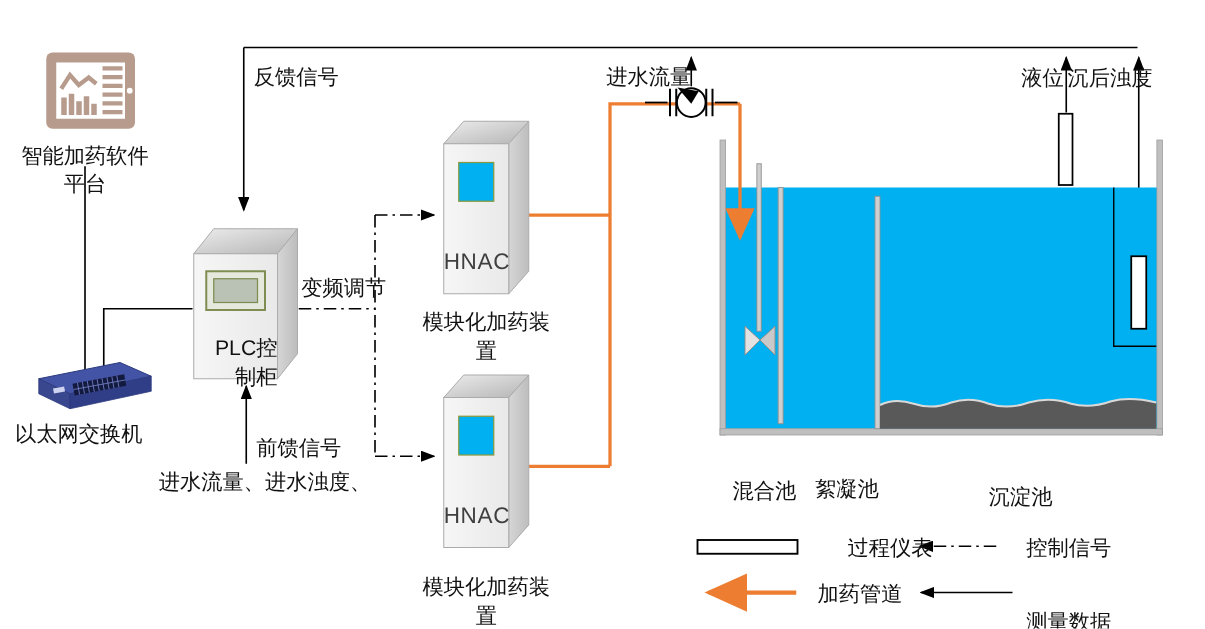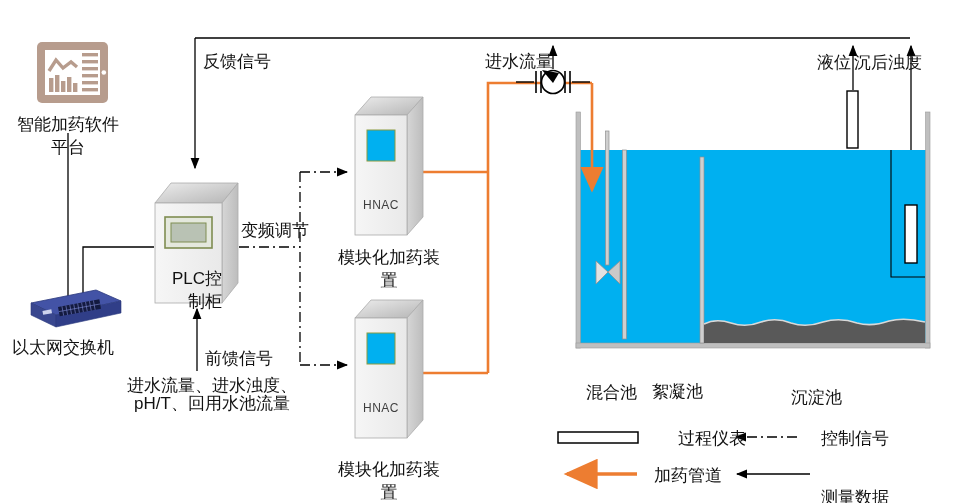--- a/index.html
+++ b/index.html
@@ -1,21 +1,21 @@
 <!DOCTYPE html>
 <html><head>
 <meta charset="utf-8">
 <style>
   html,body{margin:0;padding:0;background:#fff;}
   #stage{position:relative;width:964px;height:503px;background:#fff;overflow:hidden;
          font-family:"Liberation Sans","DejaVu Sans",sans-serif;}
   #diagram-svg{position:absolute;left:0;top:0;}
   .lbl{position:absolute;font-size:17px;line-height:1.35;color:#111;white-space:nowrap;}
   .ctr{text-align:center;white-space:normal;}
-  .hnac{font-size:12px;color:#3f3f3f;letter-spacing:0.5px;}
+  .hnac{font-size:18px;color:#3f3f3f;letter-spacing:0.5px;}
 </style>
 </head>
 <body>
 
 <div id="stage">
 
 <svg id="diagram-svg" width="964" height="503" viewBox="0 0 964 503">
   <defs>
     <marker id="ab" markerWidth="9" markerHeight="7" refX="8" refY="3.5" orient="auto">
       <path d="M0,0 L9,3.5 L0,7 Z" fill="#000"></path>
@@ -162,21 +162,20 @@
   <div class="lbl ctr" style="left:13px;top:114px;width:110px;">智能加药软件平台</div>
   <div class="lbl ctr" style="left:8px;top:337px;width:110px;">以太网交换机</div>
   <div class="lbl" style="left:203px;top:51px;">反馈信号</div>
   <div class="lbl" style="left:485px;top:51px;">进水流量</div>
   <div class="lbl" style="left:817px;top:52px;">液位</div>
   <div class="lbl" style="left:854px;top:52px;">沉后浊度</div>
   <div class="lbl" style="left:241px;top:220px;">变频调节</div>
   <div class="lbl ctr" style="left:155px;top:268px;width:67px;text-align:right;">PLC控制柜</div>
   <div class="lbl" style="left:205px;top:348px;text-align:center;">前馈信号</div>
   <div class="lbl ctr" style="left:112px;top:375px;width:200px;">进水流量、进水浊度、</div>
-  <div class="lbl ctr" style="left:112px;top:393px;width:200px;">pH/T、回用水池流量</div>
   <div class="lbl ctr hnac" style="left:355px;top:197px;width:52px;">HNAC</div>
   <div class="lbl ctr hnac" style="left:355px;top:400px;width:52px;">HNAC</div>
   <div class="lbl ctr" style="left:333px;top:247px;width:112px;">模块化加药装置</div>
   <div class="lbl ctr" style="left:333px;top:459px;width:112px;">模块化加药装置</div>
   <div class="lbl" style="left:586px;top:382px;">混合池</div>
   <div class="lbl" style="left:652px;top:381px;">絮凝池</div>
   <div class="lbl" style="left:791px;top:387px;">沉淀池</div>
   <div class="lbl" style="left:654px;top:428px;margin-left:24px;">过程仪表</div>
   <div class="lbl" style="left:821px;top:428px;">控制信号</div>
   <div class="lbl" style="left:654px;top:465px;">加药管道</div>

